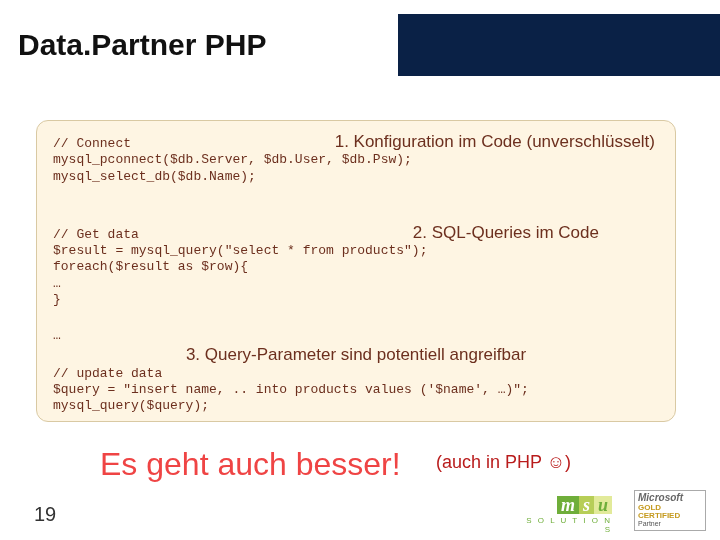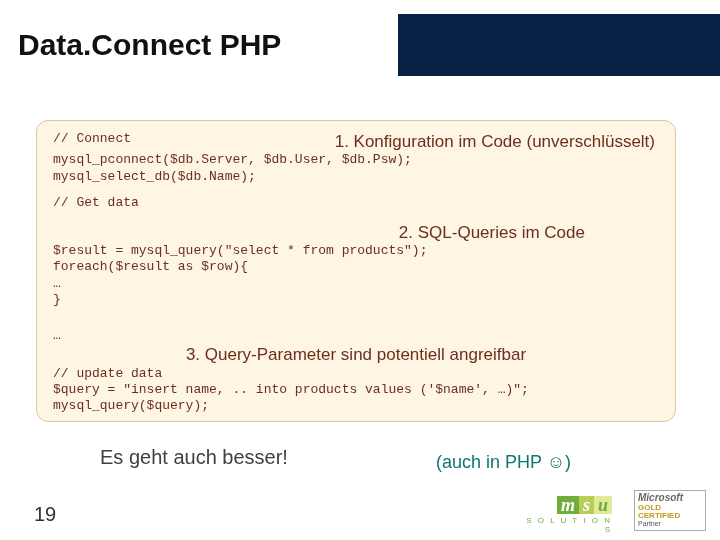--- a/index.html
+++ b/index.html
@@ -54,40 +54,40 @@
     font-family: "Courier New", monospace;
     color: #6c2f1e;
     font-size: 13px;
   }
   .annot {
     font-family: Arial, Helvetica, sans-serif;
     color: #6c2f1e;
     font-size: 17px;
   }
   .row { display:block; }
-  .row1 { display:flex; align-items:flex-start; }
+  .row1 { display:flex; align-items:flex-end;gap:14px; }
   .row1 .mono { flex:0 0 auto; }
   .row1 .annot { flex:1; text-align:right; padding-right:4px;}
   .row-annot2 { text-align:left; padding-left:260px;margin-top:27px; }
   .row-annot3 { text-align:center; }
   .spacer { height:10px; }
 
   .bottom-text {
     position: absolute;
     left: 100px;
     top: 446px;
-    font-size: 20px;
-    color: #404040;
+    font-size: 32px;
+    color: #ef4444;
   }
   .bottom-sub {
     position: absolute;
     left: 436px;
     top: 452px;
     font-size: 18px;
-    color: #0f766e;
+    color: #b91c1c;
   }
   .page-num {
     position: absolute;
     left: 34px;
     top: 503px;
     font-size: 20px;
     color: #333;
   }
   .logo-msu {
     position: absolute;
@@ -124,21 +124,21 @@
     box-sizing:border-box;
   }
   .logo-ms .msword{font-weight:700;font-style:italic;font-size:10px;color:#666;}
   .logo-ms .gold{color:#c59a1e;font-weight:700;font-size:8px;}
 </style>
 </head>
 <body>
 
 <div class="header-band">
   <div class="header-left">
-    <div class="header-title">Data.Connect PHP</div>
+    <div class="header-title">Data.Partner PHP</div>
   </div>
   <div class="header-right"></div>
 </div>
 
 <div class="code-box">
   <div class="row1">
     <span class="mono">// Connect</span>
     <span class="annot">1. Konfiguration im Code (unverschlüsselt)</span>
   </div>
   <div class="row mono">mysql_pconnect($db.Server, $db.User, $db.Psw);</div>

